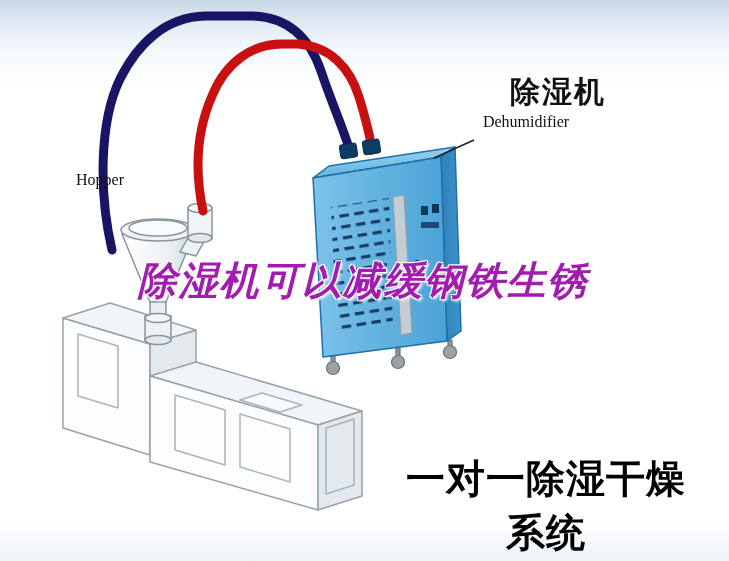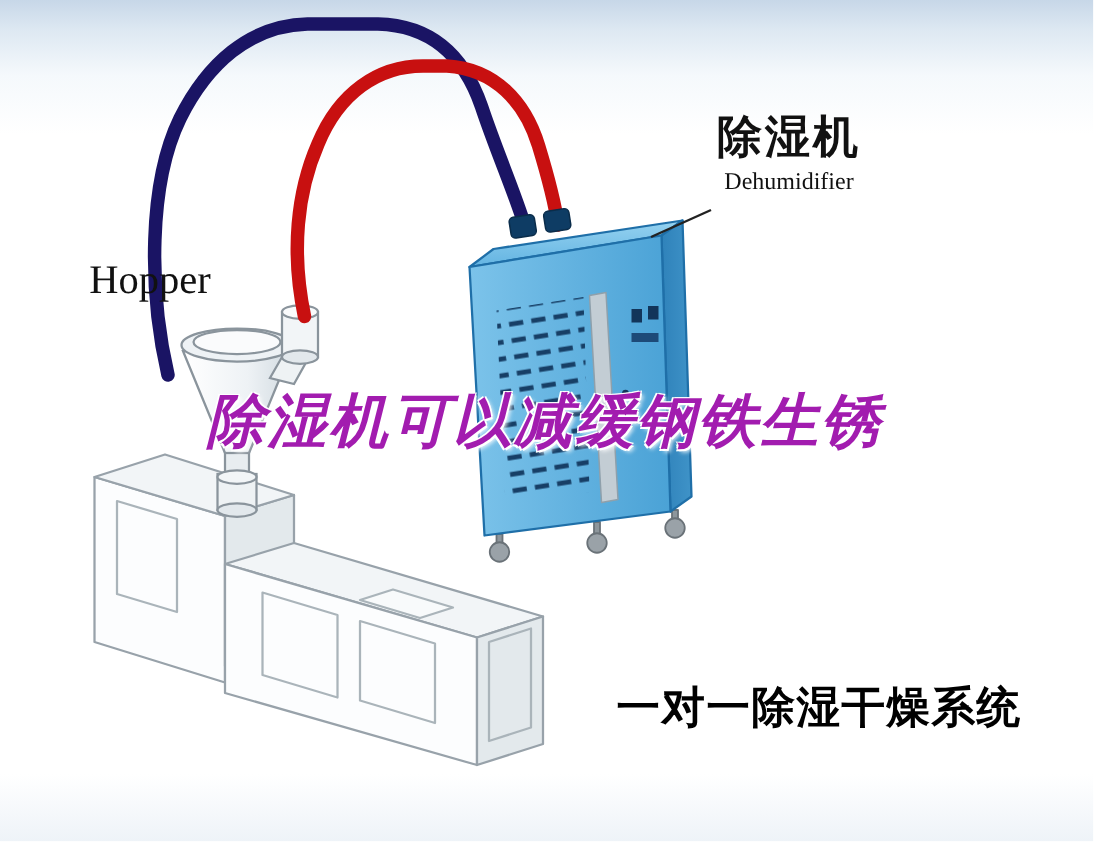--- a/index.html
+++ b/index.html
@@ -3,36 +3,36 @@
 <meta charset="utf-8">
 <style>
   html,body{margin:0;padding:0;background:#fff;}
   #stage{
     position:relative;width:729px;height:561px;overflow:hidden;
     font-family:"Liberation Sans",sans-serif;background:#ffffff;
   }
   #scene-svg{position:absolute;left:0;top:0;width:729px;height:561px;}
   .txt{position:absolute;z-index:5;}
   .label-block{text-align:center;color:#111;}
-  .label-cn{font-weight:bold;letter-spacing:2px;line-height:1.05;}
+  .label-cn{font-weight:bold;letter-spacing:2px;line-height:1.05;text-align:right;}
   .label-en{font-family:"Liberation Serif",serif;line-height:1.05;}
   #hopper-label{left:50px;top:167px;width:100px;}
   #hopper-label .label-cn{font-size:26px;}
-  #hopper-label .label-en{font-size:27px;margin-top:5px;}
+  #hopper-label .label-en{font-size:16px;margin-top:5px;}
   #dehum-label{left:446px;top:76px;width:160px;}
   #dehum-label .label-cn{font-size:30px;}
   #dehum-label .label-en{font-size:16px;margin-top:6px;}
   #caption{
     left:108px;top:254px;width:510px;text-align:center;
     font-size:39px;font-weight:bold;font-style:italic;
     color:#a21caf;letter-spacing:2px;
     text-shadow:1px 1px 0 #fff,-1px -1px 0 #fff,1px -1px 0 #fff,-1px 1px 0 #fff,2px 2px 3px rgba(255,255,255,.9);
   }
   #footer-block{left:398px;top:452px;width:296px;text-align:center;color:#000;}
-  #footer-block .footer-cn{font-size:29px;font-weight:bold;letter-spacing:1px;}
+  #footer-block .footer-cn{font-size:39px;font-weight:bold;letter-spacing:1px;}
   #footer-block .footer-en{font-family:"Liberation Serif",serif;font-size:21px;margin-top:7px;}
 </style>
 </head>
 <body>
 
 <div id="stage">
 
   <svg id="scene-svg" viewBox="0 0 729 561">
     <defs>
       <linearGradient id="bgGrad" x1="0" y1="0" x2="0" y2="1">

